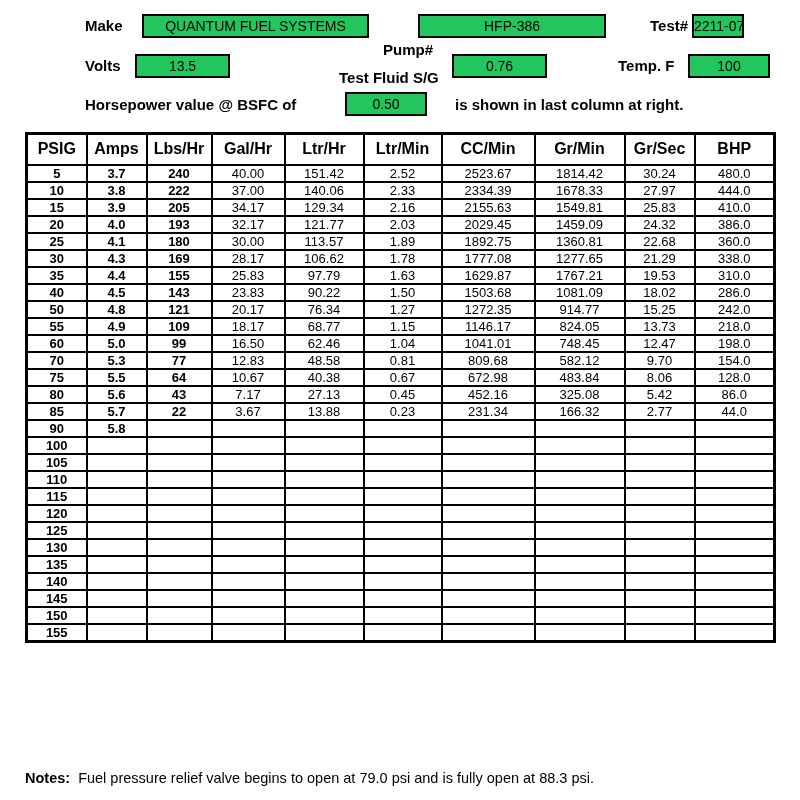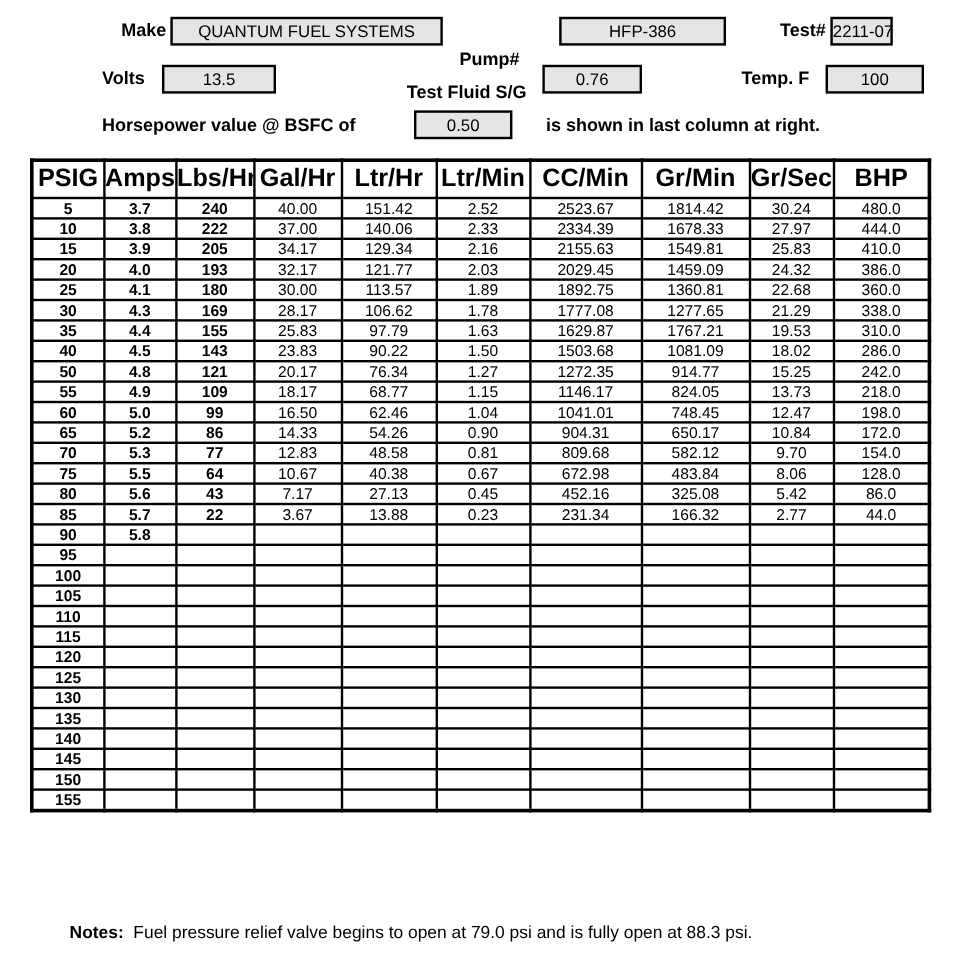--- a/index.html
+++ b/index.html
@@ -16,38 +16,38 @@
   .flabel {
     position: absolute;
     font-weight: 700;
     font-size: 15px;
     white-space: nowrap;
   }
   .fbox {
     position: absolute;
     height: 24px;
     border: 2px solid #000;
-    background: #e5e5e5;
+    background: #22c55e;
     font-size: 14px;
     line-height: 20px;
     text-align: center;
     white-space: nowrap;
   }
 
-  .make-label  { left: 101px;  top: 17px; }
+  .make-label  { left: 85px;  top: 17px; }
   .make-box    { left: 142px; top: 14px; width: 227px; }
   .pump-label  { left: 383px; top: 17px; margin-top: 24px; }
-  .pump-box    { left: 466px; top: 14px; width: 139px; }
+  .pump-box    { left: 418px; top: 14px; width: 188px; }
   .test-label  { left: 650px; top: 17px; }
   .test-box    { left: 692px; top: 14px; width: 52px; }
 
   .volts-label { left: 85px;  top: 57px; }
   .volts-box   { left: 135px; top: 54px; width: 95px; }
   .fluid-label { left: 339px; top: 57px; margin-top: 12px; }
-  .fluid-box   { left: 452px; top: 54px; width: 83px; text-align: center; }
+  .fluid-box   { left: 452px; top: 54px; width: 95px; text-align: center; }
   .temp-label  { left: 618px; top: 57px; }
   .temp-box    { left: 688px; top: 54px; width: 82px; }
 
   .bsfc-prefix { left: 85px;  top: 96px; }
   .bsfc-box    { left: 345px; top: 92px; width: 82px; }
   .bsfc-suffix { left: 455px; top: 96px; }
 
   
   .flow-table {
     position: absolute;
@@ -61,38 +61,37 @@
   .flow-table th, .flow-table td {
     border: 2px solid #000;
     padding: 0;
     text-align: center;
     vertical-align: middle;
     overflow: hidden;
     white-space: nowrap;
   }
   .flow-table th {
     height: 31px;
-    font-size: 21px;
+    font-size: 16px;
     font-weight: 700;
   }
   .flow-table td {
     height: 17px;
     font-size: 13px;
     font-weight: 400;
   }
   .flow-table td.bold { font-weight: 700; }
 
   
   .notes {
     position: absolute;
     left: 25px;
     top: 770px;
     font-size: 14.5px;
     white-space: nowrap;
-    margin-left: 33px;
   }
   .notes .notes-label { font-weight: 700; }
   .notes .notes-text  { margin-left: 8px; }
 </style>
 </head>
 <body>
 
 <div class="page">
 
   <span class="flabel make-label">Make</span>
@@ -267,32 +266,20 @@
           <td class="bold">99</td>
           <td>16.50</td>
           <td>62.46</td>
           <td>1.04</td>
           <td>1041.01</td>
           <td>748.45</td>
           <td>12.47</td>
           <td>198.0</td>
         </tr>
         <tr>
-          <td class="bold">65</td>
-          <td class="bold">5.2</td>
-          <td class="bold">86</td>
-          <td>14.33</td>
-          <td>54.26</td>
-          <td>0.90</td>
-          <td>904.31</td>
-          <td>650.17</td>
-          <td>10.84</td>
-          <td>172.0</td>
-        </tr>
-        <tr>
           <td class="bold">70</td>
           <td class="bold">5.3</td>
           <td class="bold">77</td>
           <td>12.83</td>
           <td>48.58</td>
           <td>0.81</td>
           <td>809.68</td>
           <td>582.12</td>
           <td>9.70</td>
           <td>154.0</td>
@@ -339,32 +326,20 @@
           <td class="bold"></td>
           <td></td>
           <td></td>
           <td></td>
           <td></td>
           <td></td>
           <td></td>
           <td></td>
         </tr>
         <tr>
-          <td class="bold">95</td>
-          <td class="bold"></td>
-          <td class="bold"></td>
-          <td></td>
-          <td></td>
-          <td></td>
-          <td></td>
-          <td></td>
-          <td></td>
-          <td></td>
-        </tr>
-        <tr>
           <td class="bold">100</td>
           <td class="bold"></td>
           <td class="bold"></td>
           <td></td>
           <td></td>
           <td></td>
           <td></td>
           <td></td>
           <td></td>
           <td></td>

